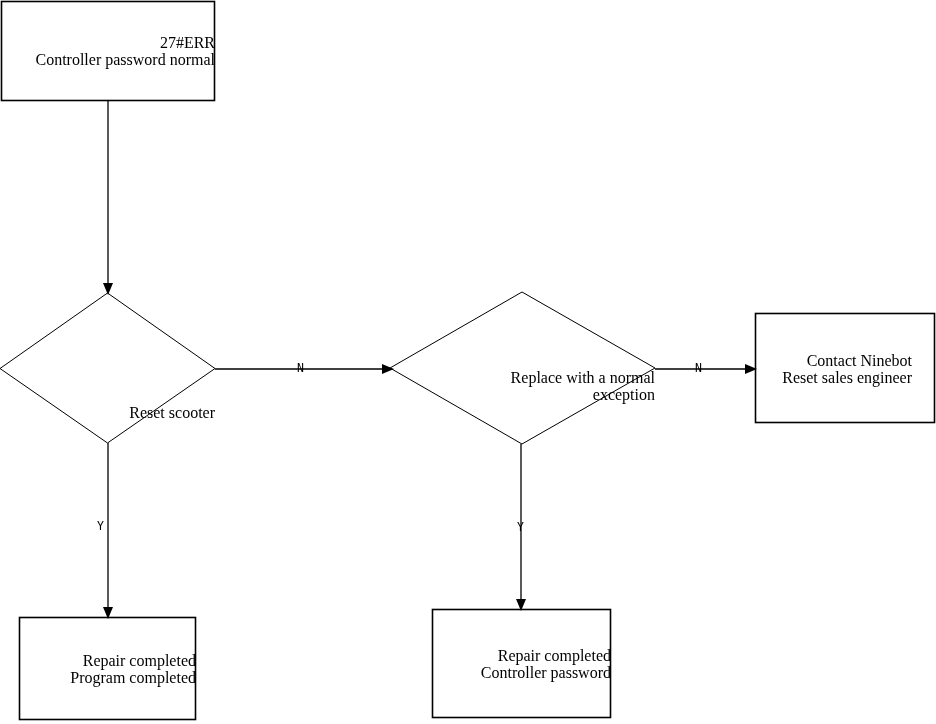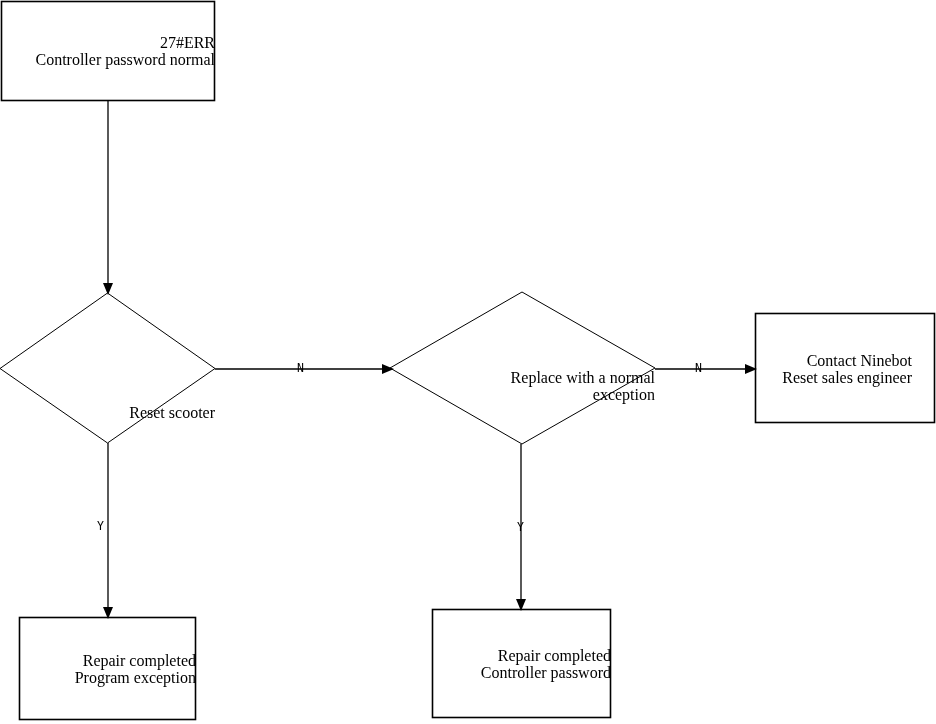--- a/index.html
+++ b/index.html
@@ -91,21 +91,21 @@
   </svg>
 
   <div class="node-text" style="left:1px; top:34px; width:214px;"><span>27#ERR</span><br><span>Controller password normal</span></div>
 
   <div class="node-text" style="left:0px; top:361px; width:215px;margin-top:43px;"><span>Reset scooter</span></div>
 
   <div class="node-text" style="left:390px; top:353px; width:265px;margin-top:16px;"><span>Replace with a normal</span><br><span>exception</span></div>
 
   <div class="node-text" style="left:719px; top:352px; width:193px;"><span>Contact Ninebot</span><br><span>Reset sales engineer</span></div>
 
-  <div class="node-text" style="left:19px; top:652px; width:177px;"><span>Repair completed</span><br><span>Program exception</span></div>
+  <div class="node-text" style="left:19px; top:652px; width:177px;"><span>Repair completed</span><br><span>Program completed</span></div>
 
   <div class="node-text" style="left:432px; top:647px; width:179px;"><span>Repair completed</span><br><span>Controller password</span></div>
 
   <div class="edge-label" style="left:297px; top:362px;">N</div>
 
   <div class="edge-label" style="left:695px; top:362px;">N</div>
 
   <div class="edge-label" style="left:97px; top:520px;">Y</div>
 
   <div class="edge-label" style="left:517px; top:521px;">Y</div>

